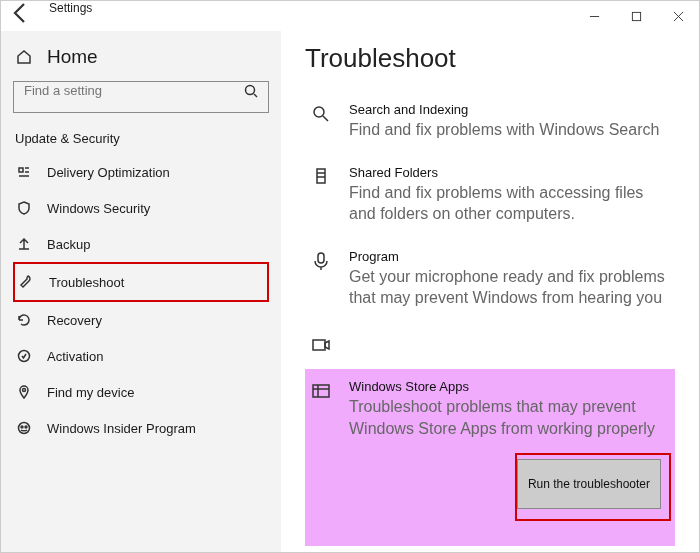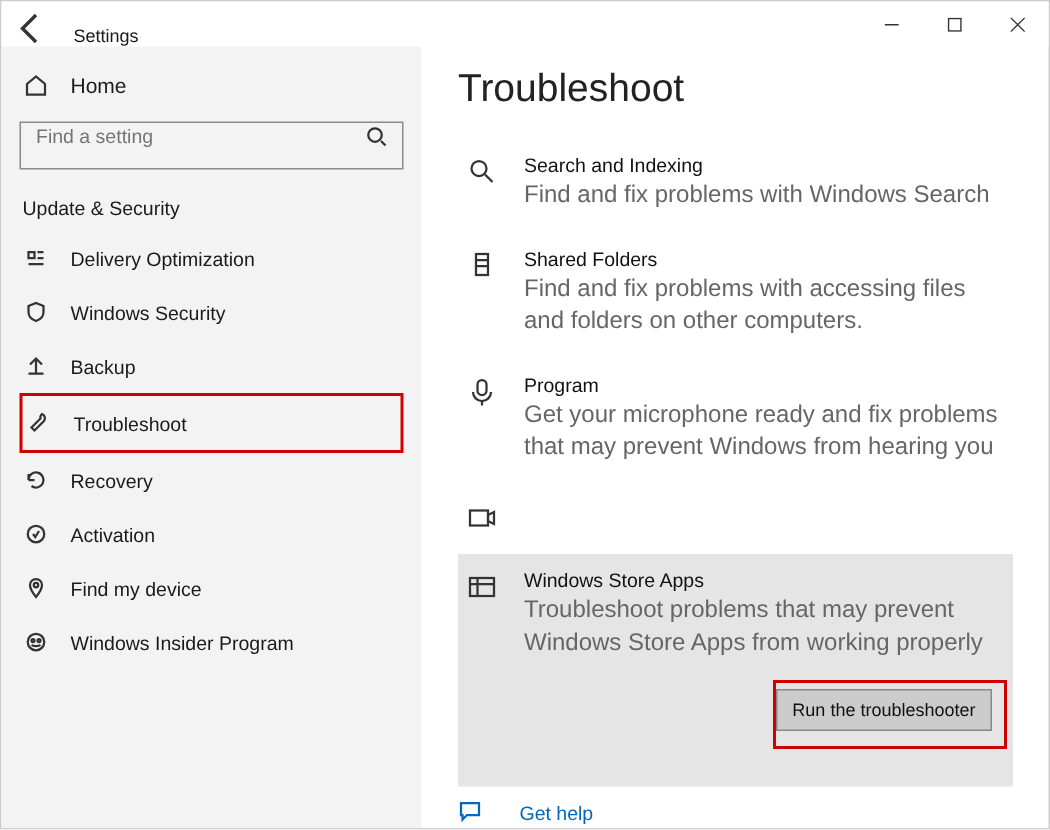--- a/index.html
+++ b/index.html
@@ -1,45 +1,45 @@
 <!DOCTYPE html>
 <html><head>
 <meta charset="utf-8">
 <style>
 html,body{margin:0;padding:0;font-family:"Segoe UI",Arial,sans-serif;font-size:13px;color:#1a1a1a;background:#fff;width:700px;height:553px;overflow:hidden}
 .window{width:700px;height:553px;display:flex;flex-direction:column;border:1px solid #ccc;box-sizing:border-box}
-.titlebar{height:30px;display:flex;align-items:flex-end;padding-left:8px;background:#fff}
+.titlebar{height:30px;display:flex;align-items:flex-start;padding-left:8px;background:#fff}
 .titlebar .back{width:24px;display:flex;align-items:center;justify-content:center}
 .titlebar .title{margin-left:16px;font-size:12px}
 .winbtns{margin-left:auto;display:flex}
 .winbtn{width:42px;height:30px;display:flex;align-items:center;justify-content:center}
 .body{flex:1;display:flex;min-height:0}
 .sidebar{width:280px;background:#f3f3f3;padding:8px 12px 12px 12px;box-sizing:border-box;display:flex;flex-direction:column;overflow:hidden}
 .home{display:flex;align-items:center;gap:14px;height:36px;padding-left:2px}
-.home .lbl{font-size:14px}
+.home .lbl{font-size:19px}
 .searchbox{margin-top:6px;height:30px;border:1px solid #8a8a8a;display:flex;align-items:flex-start;padding:0 8px;background:#fff0}
 .searchbox input{flex:1;border:none;outline:none;background:transparent;font-size:13px;color:#666}
 .section-title{font-weight:400;margin:18px 0 8px 2px;font-size:13px}
 .navlist{display:flex;flex-direction:column}
 .navitem{display:flex;align-items:center;gap:14px;height:36px;padding-left:2px;cursor:default}
 .navitem .lbl{font-size:13px}
 .navitem.selected{border:2px solid #d00000;box-sizing:border-box;height:40px}
 .icon{width:18px;height:18px;display:flex;align-items:center;justify-content:center;color:#333}
 .icon svg{width:16px;height:16px;stroke:#333;fill:none;stroke-width:1.5}
 .content{flex:1;display:flex;flex-direction:column;overflow:hidden}
 .content-inner{flex:1;overflow-y:auto;padding:0 24px 12px 24px;position:relative}
 .page-title{font-size:26px;font-weight:400;margin:12px 0 18px 0;color:#222}
 .item{display:flex;gap:16px;padding:10px 4px 14px 4px}
-.item.selected{background:#e5e5e5}
+.item.selected{background:#f0abfc}
 .item .iicon{width:24px;margin-top:2px;display:flex;justify-content:center}
 .item .iicon svg{width:20px;height:20px;stroke:#333;fill:none;stroke-width:1.5}
 .item .texts{flex:1}
 .item .ititle{font-size:13px;color:#111}
 .item .idesc{font-size:16px;color:#666;margin-top:2px;line-height:1.35}
-.runbtn{display:inline-block;background:#ccc;border:1px solid #888;padding:6px 10px;font-size:12px;color:#111;float:right;margin:4px 8px 10px 0}
+.runbtn{display:inline-block;background:#ccc;border:1px solid #888;padding:17px 10px;font-size:12px;color:#111;float:right;margin:4px 8px 10px 0}
 .runbtn-wrap{text-align:right;padding:0 0 8px 0}
 .runbtn-highlight{border:2px solid #d00000;display:inline-block}
 .helprow{display:flex;align-items:center;gap:25px;margin-top:8px}
 .helprow a{color:#0067c0;text-decoration:none;font-size:13px}
 .helprow .hicon svg{width:16px;height:16px;stroke:#0067c0;fill:none;stroke-width:1.5}
 
 .content-inner::-webkit-scrollbar{width:4px}
 .content-inner::-webkit-scrollbar-thumb{background:#bbb}
 </style>
 </head>

